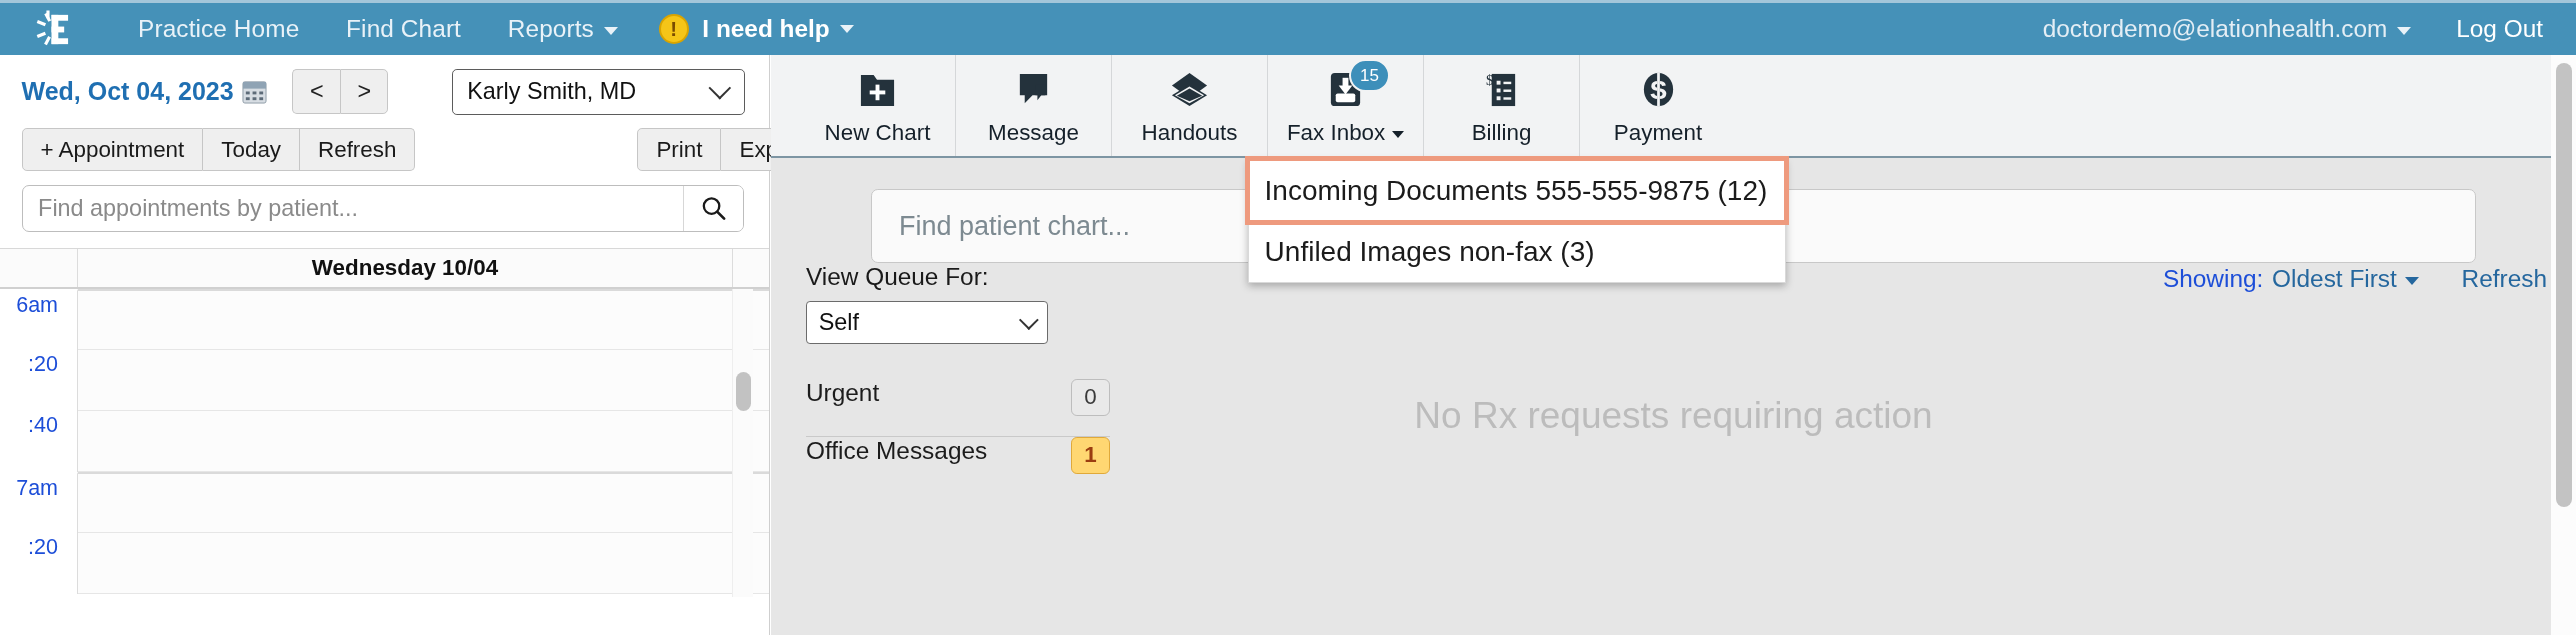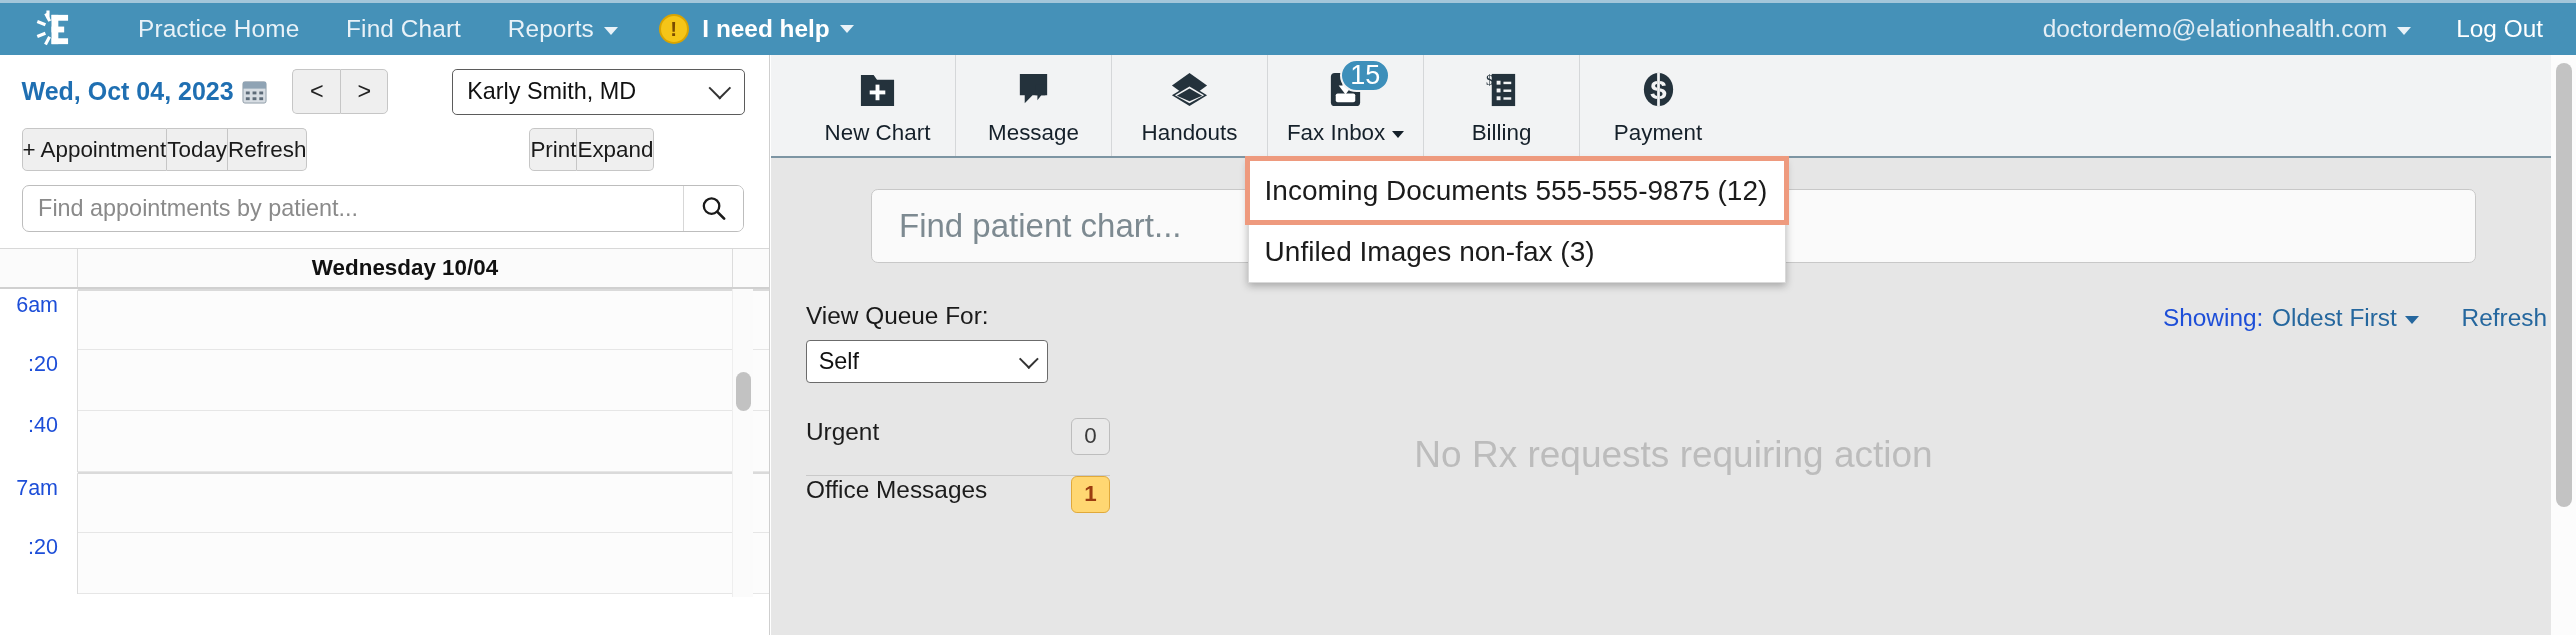--- a/index.html
+++ b/index.html
@@ -67,21 +67,21 @@
     border: 1px solid #5b5b5b; border-radius: 4.9px; background:#fff;
     display:flex; align-items:center; justify-content:space-between;
     padding: 0 13.7px 0 13.7px; font-size: 23.4px; color:#111; cursor:pointer;
   }
   .sel-chev { width: 15.6px; height: 15.6px; border-right: 2.5px solid #333; border-bottom: 2.5px solid #333;
     transform: rotate(45deg); margin-top: -6.8px; margin-right: 2.9px; }
   .btn-row { display:flex; align-items:center; padding: 13.7px 0 0 21.5px; }
   .gbtn {
     height: 43px; background:#efefef; border:1px solid #c6c6c6;
     display:flex; align-items:center; justify-content:center;
-    font-size: 22.4px; color:#1a1a1a; padding: 0 0; cursor:pointer; white-space:nowrap;
+    font-size: 22.4px; color:#1a1a1a; padding: 0 18px; cursor:pointer; white-space:nowrap;
   }
   .gbtn.l { border-radius: 4.9px 0 0 4.9px; }
   .gbtn.m { border-left:none; }
   .gbtn.r { border-radius: 0 4.9px 4.9px 0; border-left:none; }
   .print-group { margin-left: 222px; display:flex; }
   .search-row { padding: 13.7px 0 0 21.5px; }
   .search-box {
     width: 722px; height: 47px; border:1px solid #bdbdbd; border-radius: 7px;
     display:flex; align-items:center; background:#fff; overflow:hidden;
   }
@@ -132,21 +132,21 @@
     width: 156px; height: 101px; display:flex; flex-direction:column;
     align-items:center; justify-content:center; position:relative;
     border-right: 1px solid #d5d7d9; cursor:pointer;
   }
   .tool:first-child { border-left: none; }
   .tool .ti { height: 49px; display:flex; align-items:center; justify-content:center; position:relative; }
   .tool .tl { font-size: 22.4px; color:#15202a; margin-top: 5.9px; white-space:nowrap; }
   .badge {
     position:absolute; top: -5.9px; right: -25px;
     min-width: 41px; height: 33px; border-radius: 16.6px; background:#3d8fba;
-    color:#fff; font-size: 27px; display:flex; align-items:center; justify-content:center;
+    color:#fff; font-size: 17px; display:flex; align-items:center; justify-content:center;
     padding: 0 7.8px; border: 2px solid #f2f3f4;
   }
   .mini-caret {
     display:inline-block; width:0;height:0; margin-left:6.8px;
     border-left:6.8px solid transparent; border-right:6.8px solid transparent;
     border-top:7.8px solid #15202a; vertical-align: middle;
   }
 
   
   .dropdown {
@@ -164,26 +164,26 @@
   }
 
   
   .content { position:relative; height: 476px; }
   .chartsearch-wrap { padding-top: 31px; display:flex; justify-content:center; }
   .chartsearch {
     width: 1605px; height: 74px; background:#fafafa; border:1px solid #c8c8c8;
     border-radius: 6.8px; display:flex; align-items:center; padding-left: 27px;
   }
   .chartsearch input {
-    border:none; outline:none; background:transparent; font-size:33px; color:#0f172a;
+    border:none; outline:none; background:transparent; font-size:27px; color:#0f172a;
     width: 100%; font-family:"Liberation Sans", sans-serif;
   }
   .chartsearch input::placeholder { color:#7d8a91; }
 
-  .queue-row { display:flex; margin-top: 39px; padding: 0 35px 0 35px; position:relative; }
+  .queue-row { display:flex; padding: 0 35px 0 35px; position:relative; }
   .queue-left { width: 419px; }
   .q-label { font-size: 24.4px; color:#1a1a1a; }
   .q-select {
     margin-top: 9.8px; width: 242px; height: 43px; background:#fff;
     border:1px solid #6b6b6b; border-radius: 3.9px;
     display:flex; align-items:center; justify-content:space-between; padding: 0 11.7px;
     font-size: 23.4px; color:#111; cursor:pointer;
   }
   .q-chev { width: 13.7px;height:13.7px;border-right:2.5px solid #333;border-bottom:2.5px solid #333;
     transform: rotate(45deg); margin-top:-5.9px; }

